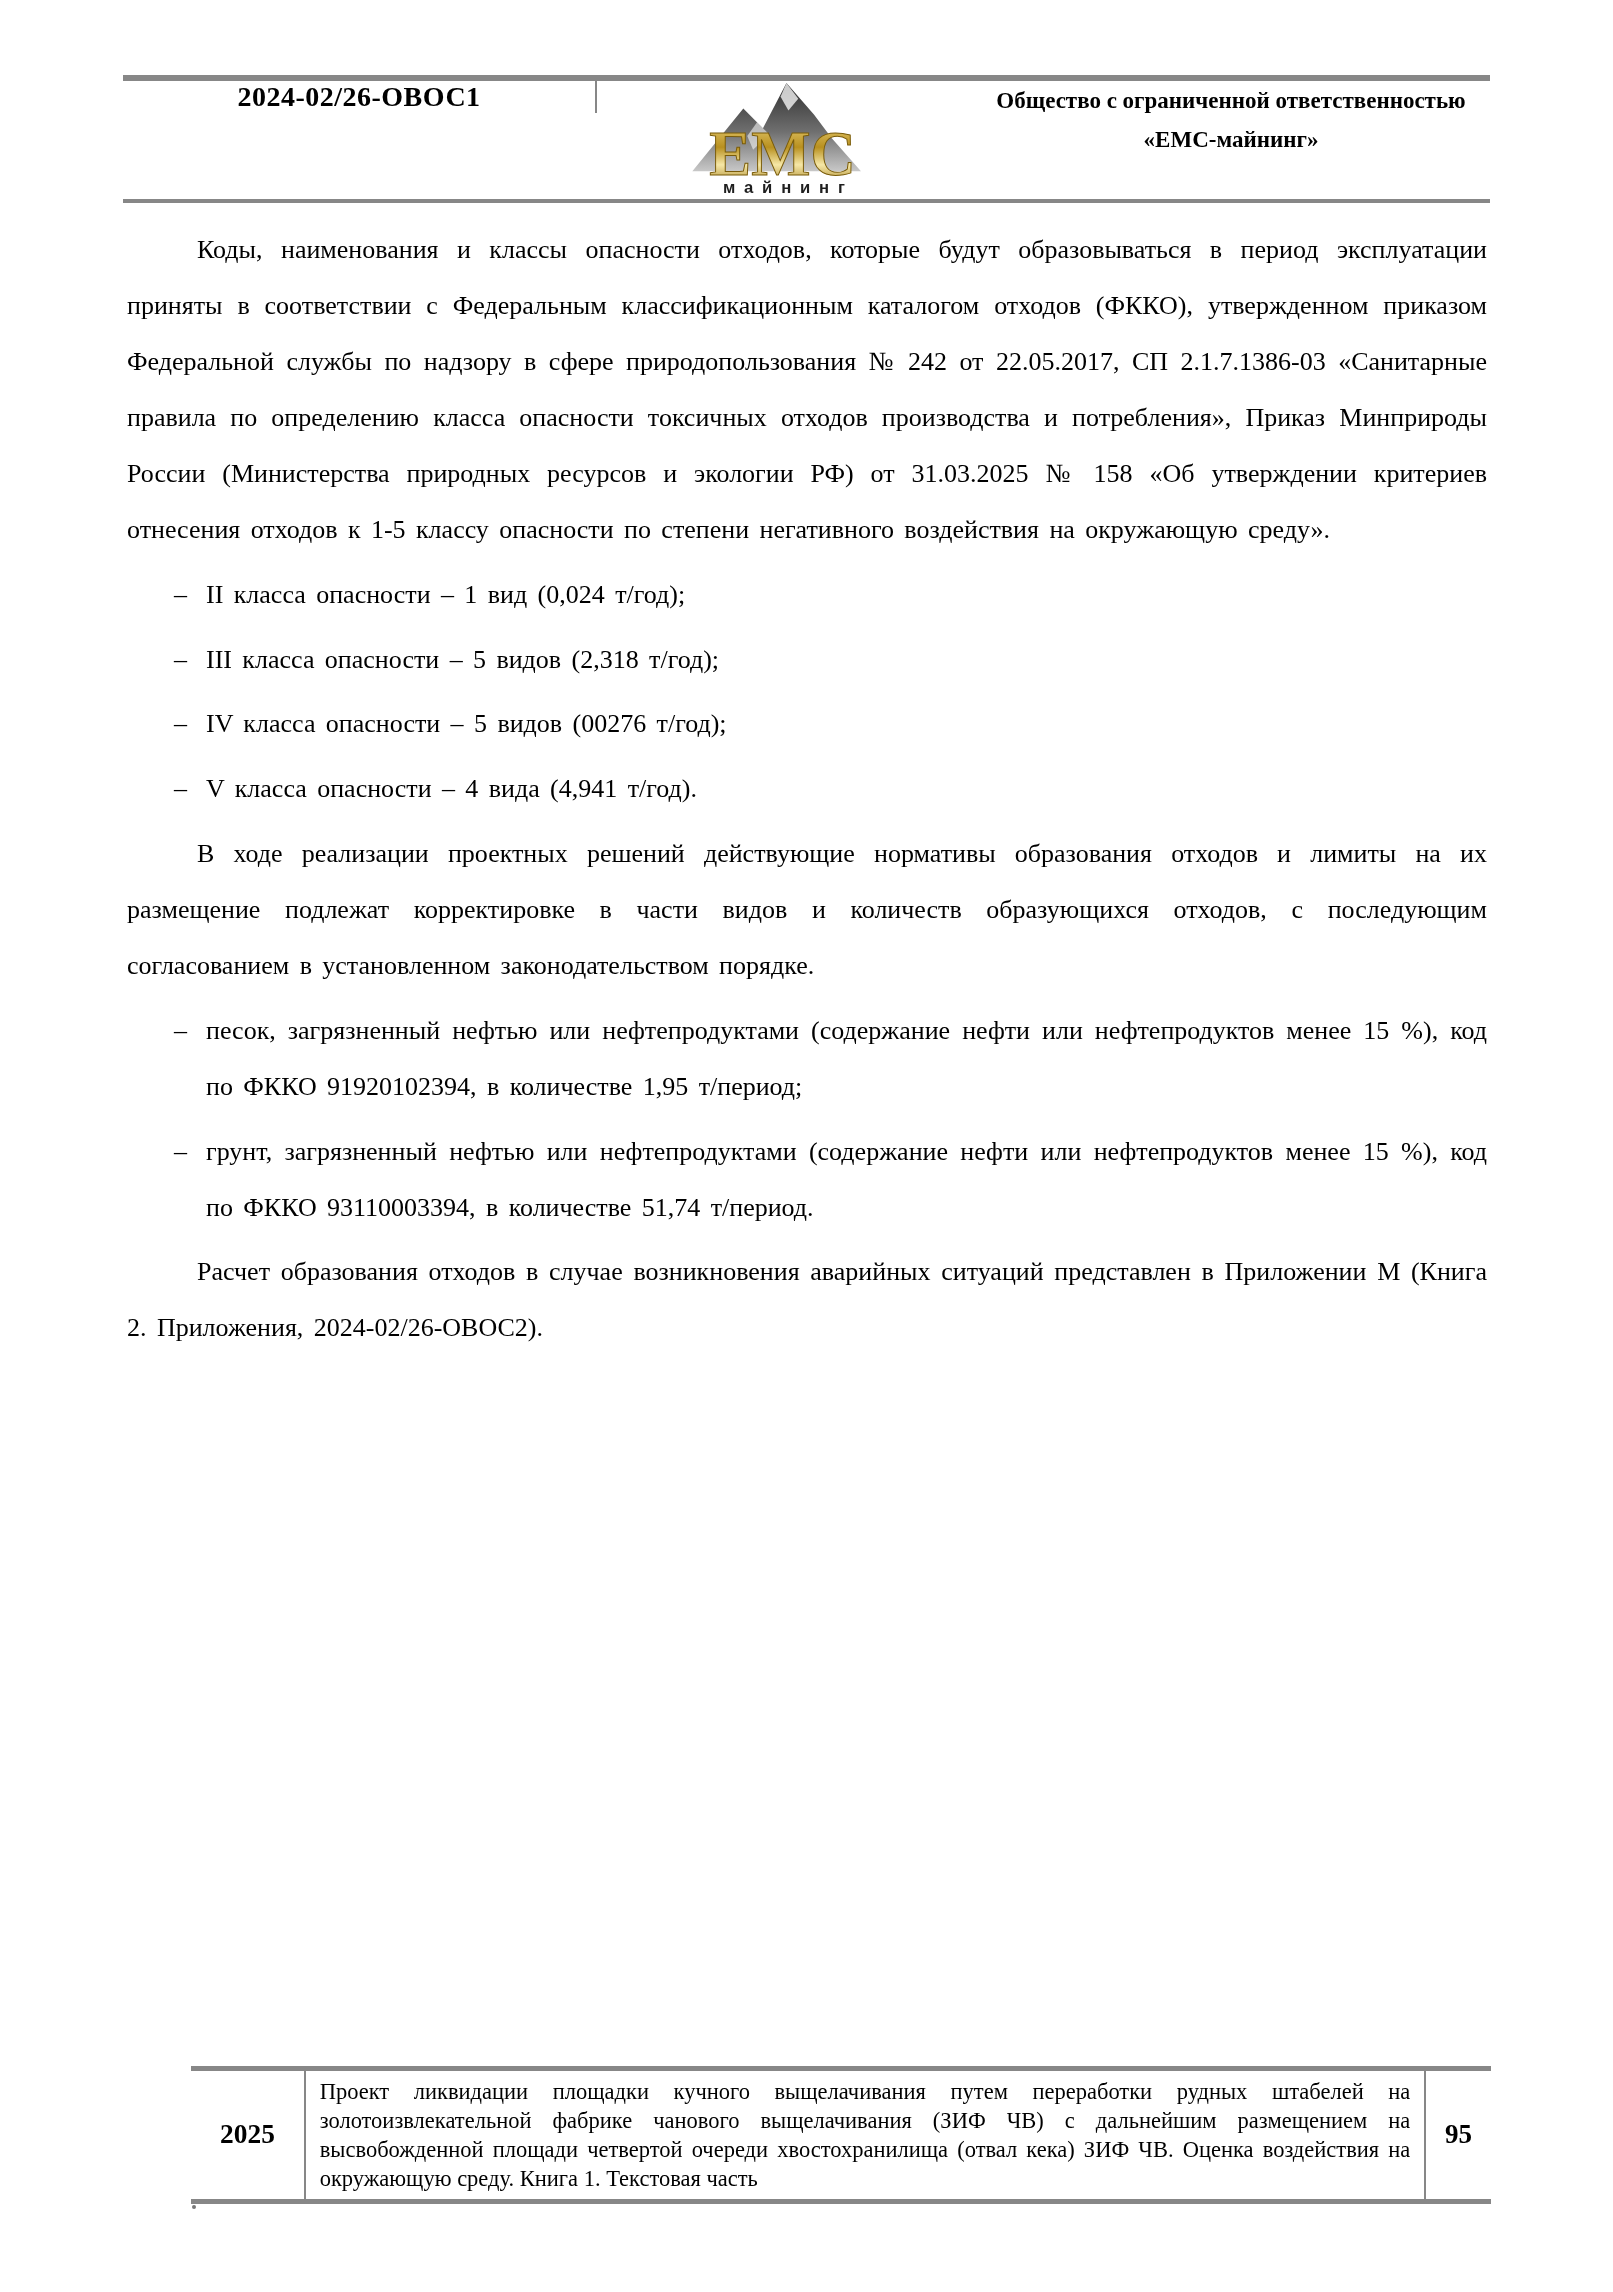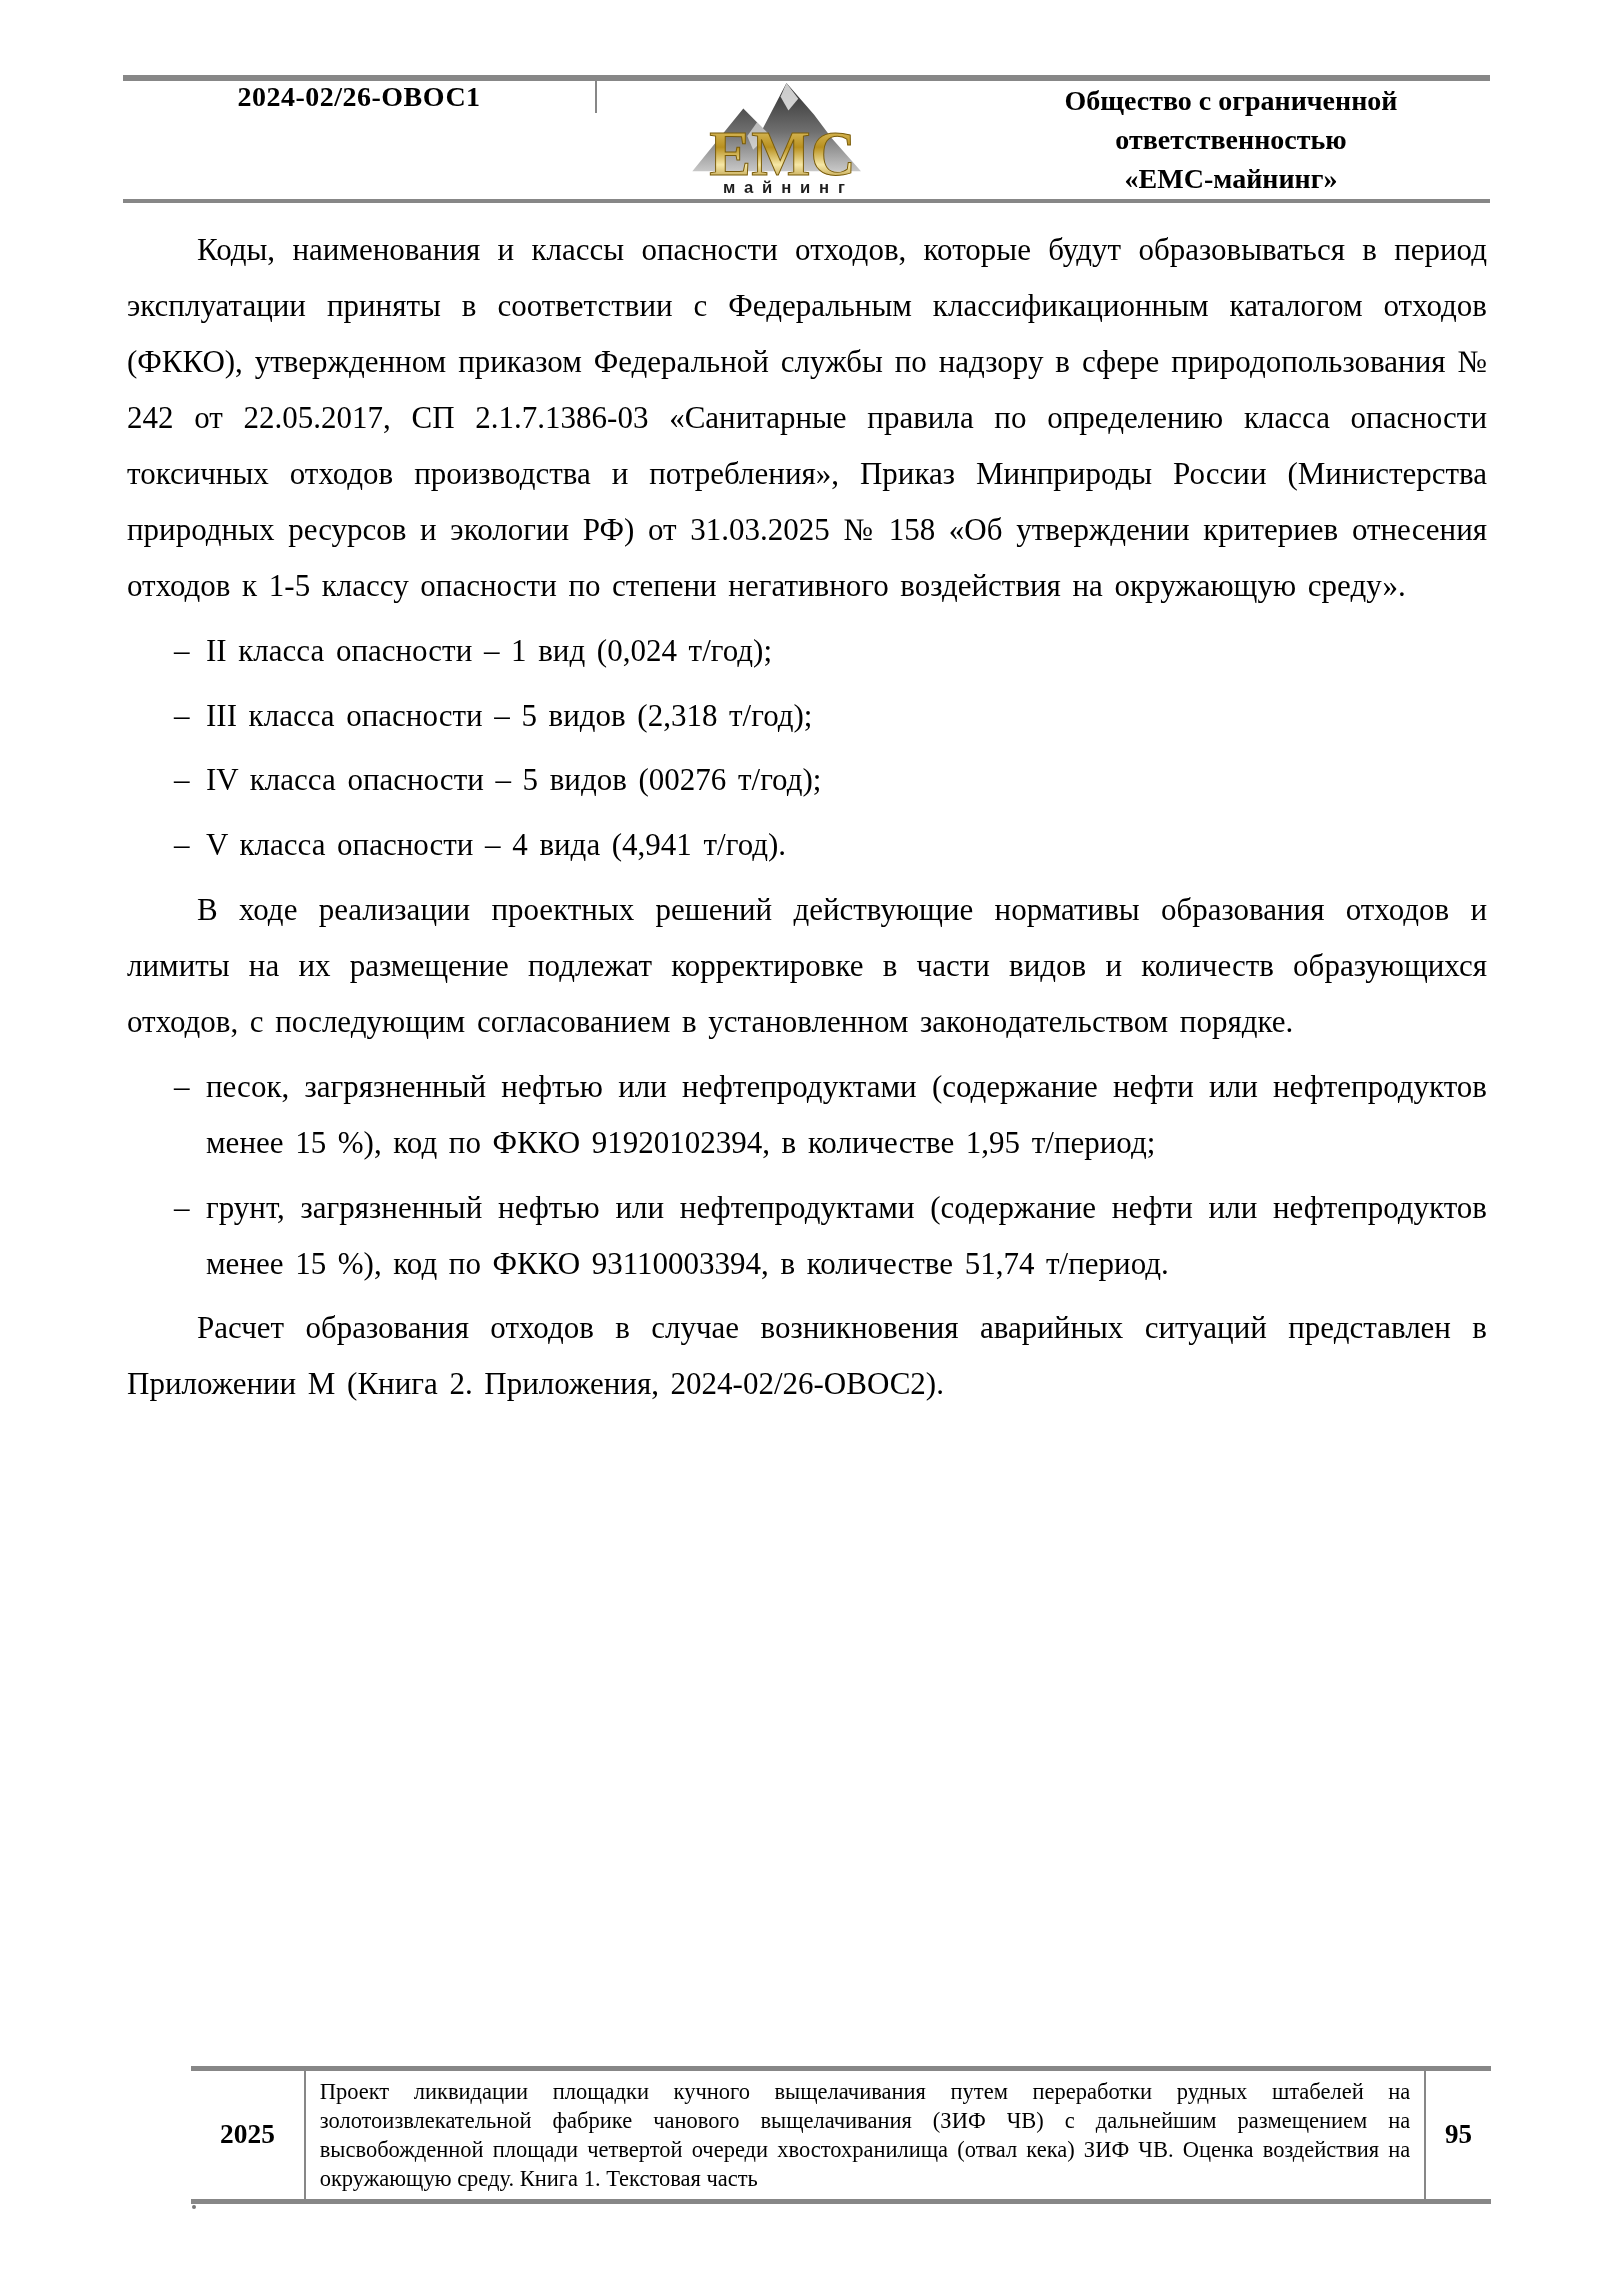--- a/index.html
+++ b/index.html
@@ -17,27 +17,27 @@
     display:flex;align-items:flex-start;box-sizing:content-box;background:#fff;gap:48px;
   }
   .h-code{
     width:472px;border-right:2.9px solid #878787;
     display:flex;align-items:center;justify-content:center;
     font-weight:bold;font-size:28px;letter-spacing:0.5px;
   }
   .h-logo{width:279px;display:flex;align-items:center;justify-content:center;overflow:hidden;}
   .h-company{
     flex:1;display:flex;flex-direction:column;align-items:center;justify-content:center;
-    font-weight:bold;font-size:28px;line-height:39px;text-align:center;
+    font-weight:bold;font-size:23px;line-height:39px;text-align:center;
   }
 
   
   .doc-body{
     position:absolute;left:127px;top:222px;width:1360px;
-    font-size:31px;line-height:56px;text-align:justify;word-spacing:3.9px;
+    font-size:26px;line-height:56px;text-align:justify;word-spacing:3.9px;
   }
   .doc-body p{margin:0 0 8.8px 0;text-indent:70px;}
   .doc-body p.subheading{font-weight:bold;font-style:italic;margin:5.9px 0 9.8px 0;}
   ul.dash-list{list-style:none;margin:0 0 8.8px 0;padding:0 0 0 47px;}
   ul.dash-list li{display:flex;margin:0 0 8.8px 0;}
   ul.dash-list li .marker{flex:0 0 32px;}
   ul.dash-list li .li-text{flex:1;text-align:justify;}
 
   
   .doc-footer{

